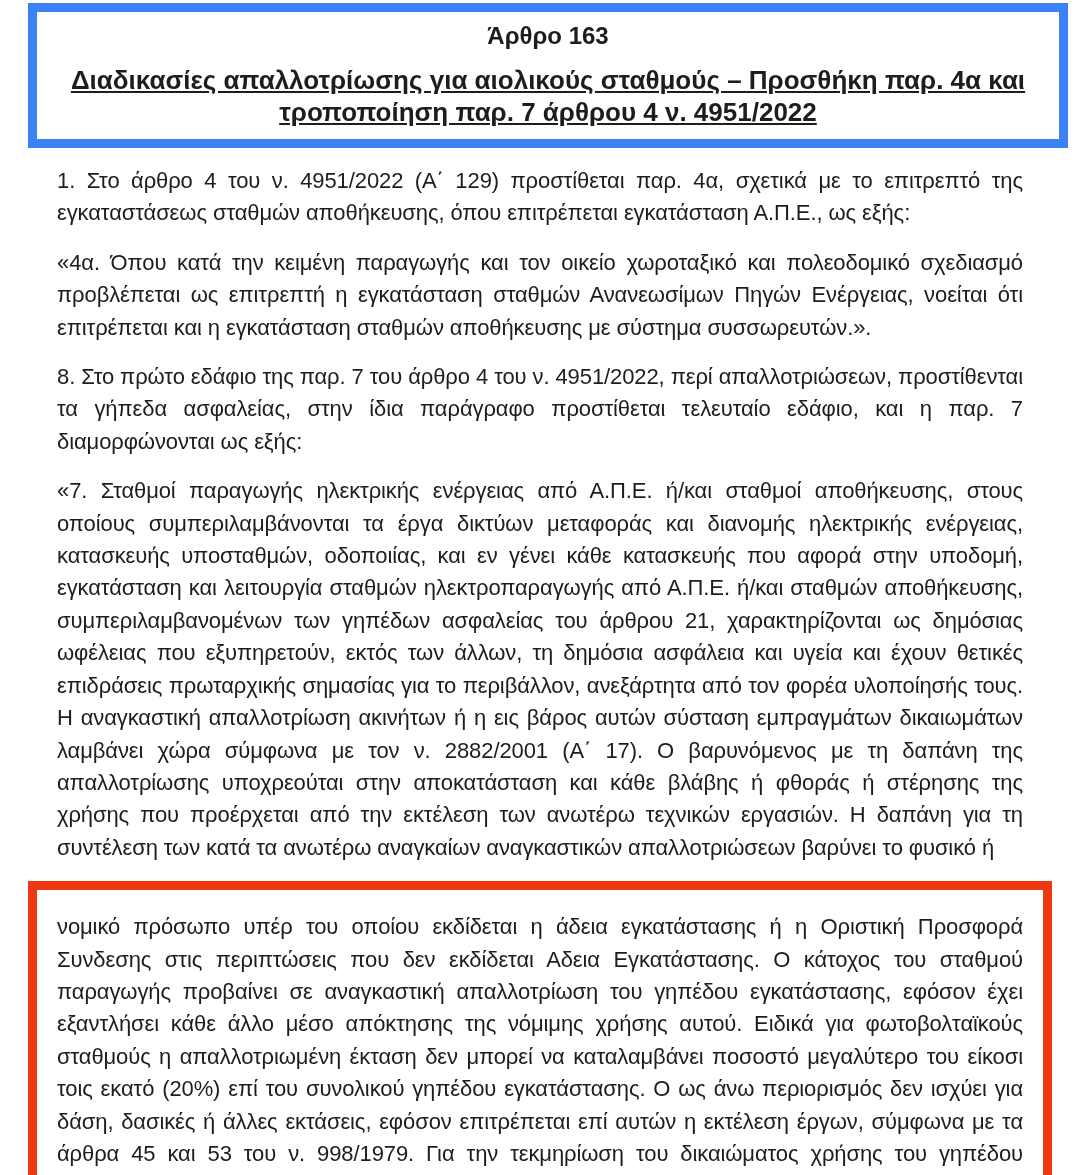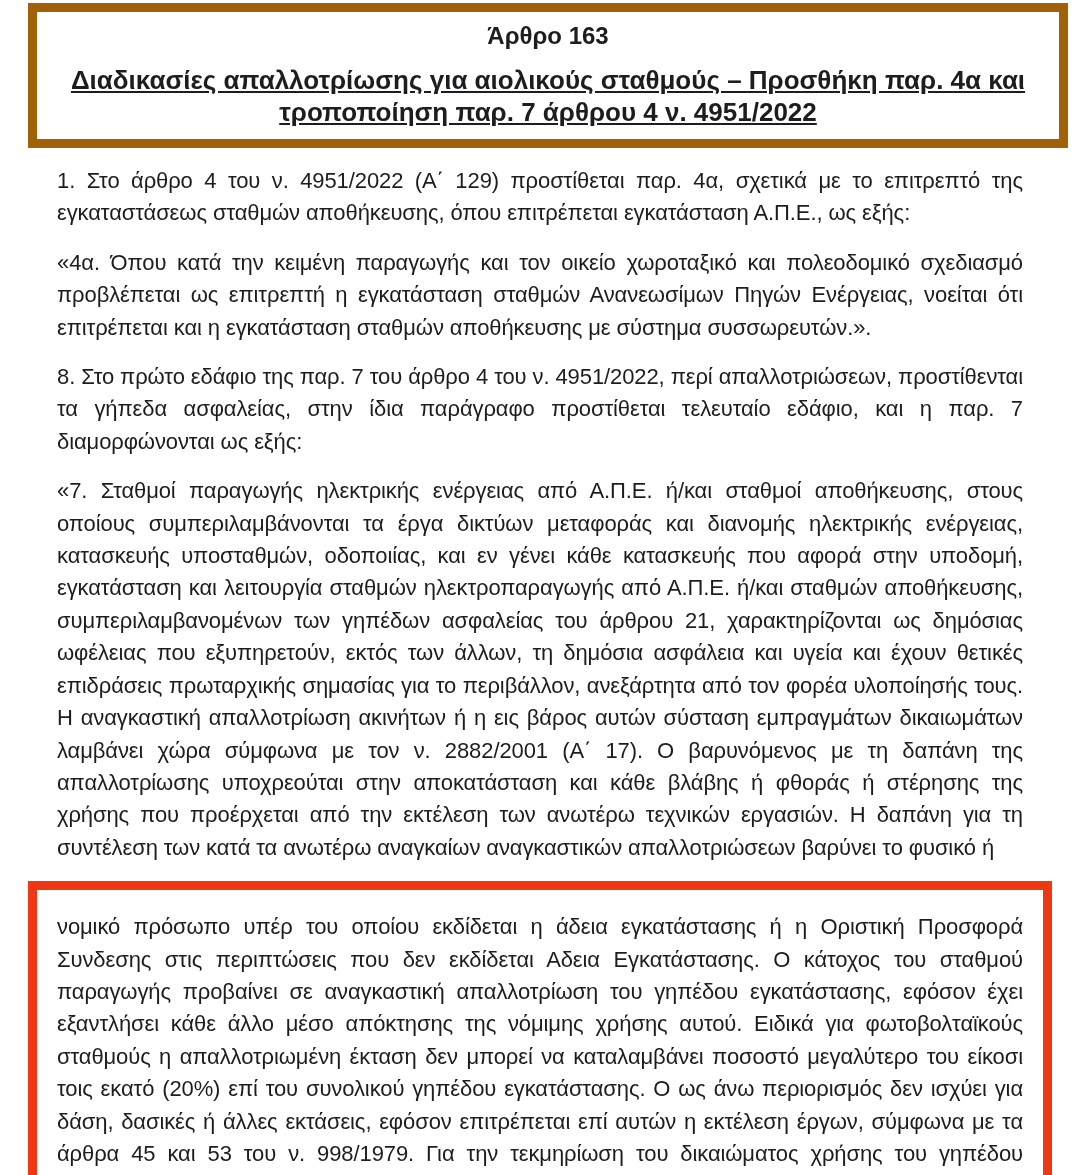--- a/index.html
+++ b/index.html
@@ -13,21 +13,21 @@
     height: 1175px;
     background: #ffffff;
     font-family: "Liberation Sans", sans-serif;
     color: #1d1d1f;
     overflow: hidden;
   }
   .header-box {
     box-sizing: border-box;
     margin: 3px 0 0 28px;
     width: 1040px;
-    border: 9px solid #a16207;
+    border: 9px solid #3b82f6;
     padding: 9px 14px 11px 14px;
     text-align: center;
     font-weight: bold;
     background: #ffffff;
   }
   .article-number {
     font-size: 24px;
     line-height: 30px;
     margin-bottom: 13px;
   }

